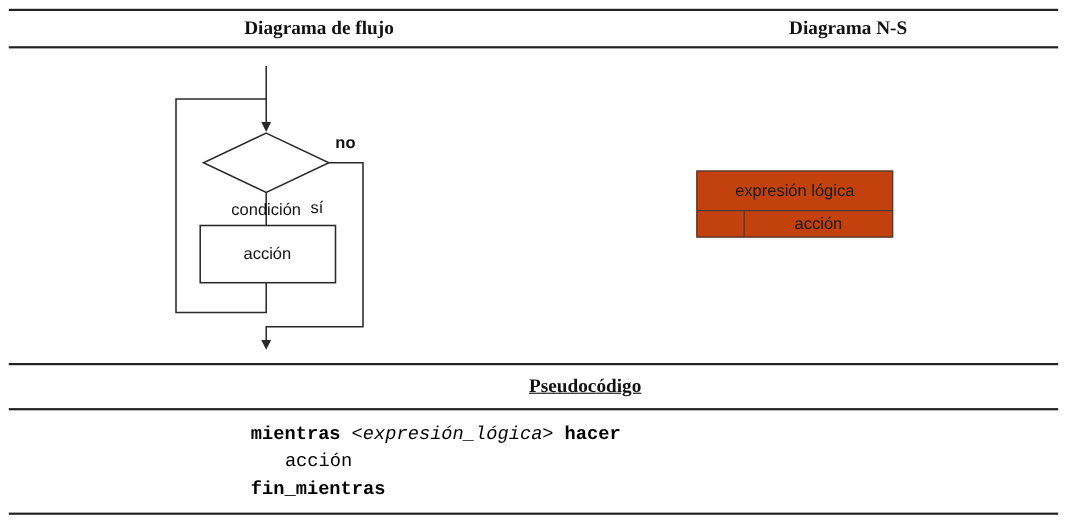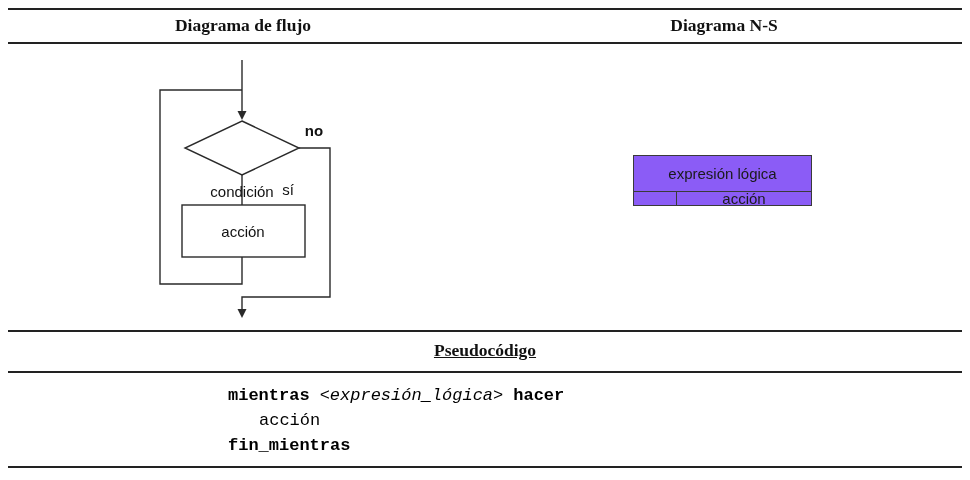--- a/index.html
+++ b/index.html
@@ -8,37 +8,37 @@
     background:#ffffff;color:#1a1a1a;
     font-family:"Liberation Sans",sans-serif;
   }
   .rule{position:absolute;left:8px;width:954px;background:#222;}
   .rule.thick{height:2px;}
   .rule.thin{height:1.5px;}
 
   .hdr{
     position:absolute;top:15px;
     font-family:"Liberation Serif",serif;font-weight:700;font-size:17.5px;
-    text-align:center;color:#111;
+    text-align:center;color:#111;margin-left:47px;
   }
   #hdr-flow{left:0;width:486px;}
   #hdr-ns{left:486px;width:476px;}
   #hdr-pseudo{left:0;top:340px;width:970px;text-decoration:underline;}
 
   #flow-svg{position:absolute;left:0;top:0;width:970px;height:480px;pointer-events:none;}
 
   .lbl{
     position:absolute;transform:translate(-50%,-50%);
     font-size:15px;color:#111;white-space:nowrap;background:transparent;
   }
 
   
   .ns-outer{
-    position:absolute;left:633px;top:155px;width:179px;height:51px;
-    border:1.5px solid #3a3a3a;box-sizing:border-box;background:#8b5cf6;
+    position:absolute;left:633px;top:155px;width:179px;height:61px;
+    border:1.5px solid #3a3a3a;box-sizing:border-box;background:#c2410c;
   }
   .ns-cond{
     height:36px;border-bottom:1.5px solid #3a3a3a;box-sizing:border-box;
     display:flex;align-items:center;justify-content:center;font-size:15px;
   }
   .ns-action{
     position:absolute;left:42px;top:36px;right:0;bottom:0;
     border-left:1.5px solid #3a3a3a;box-sizing:border-box;
     display:flex;align-items:center;justify-content:center;font-size:15px;
   }

